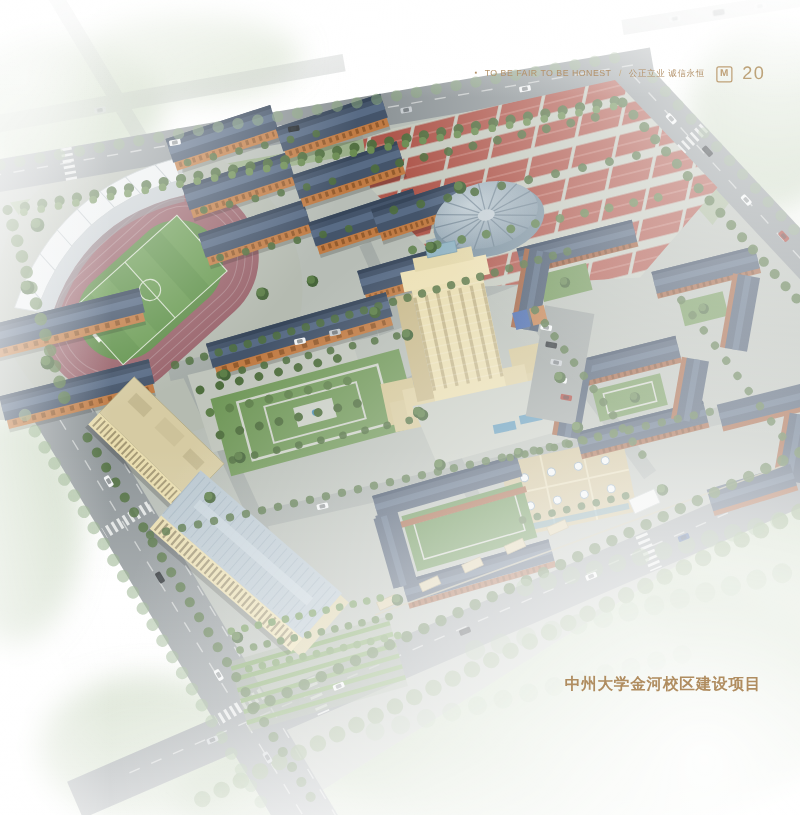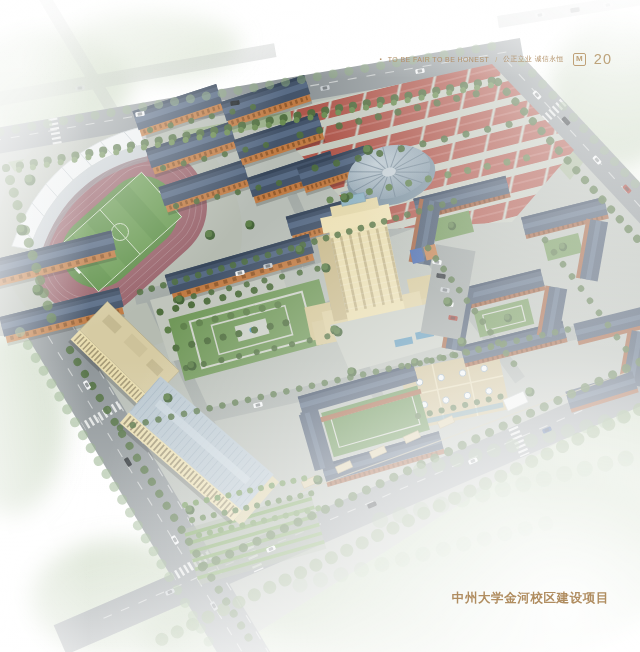--- a/index.html
+++ b/index.html
@@ -18,21 +18,21 @@
   .header{position:absolute;top:51px;right:28px;display:flex;align-items:center;gap:6px;
           color:var(--c-text_tan,#b3926a);white-space:nowrap;z-index:5;}
   .header .orn{font-size:6px;line-height:1;}
   .header .en{font-size:7px;letter-spacing:.4px;font-weight:500;}
   .header .sep{font-size:7px;color:#c9b089;}
   .header .zh{font-size:6.8px;letter-spacing:.5px;}
   .logo{display:inline-flex;align-items:center;justify-content:center;width:13px;height:13px;
         border:1.2px solid #bfa178;border-radius:2px;box-sizing:border-box;margin-left:3px;}
   .logo i{font-style:normal;font-weight:bold;font-size:8px;color:#bfa178;line-height:1;}
   .pagenum{font-size:14.5px;letter-spacing:1px;color:#bda37a;margin-left:2px;text-align:right;}
-  .caption{position:absolute;top:590px;right:31px;font-size:12.5px;font-weight:bold;
+  .caption{position:absolute;top:539px;right:31px;font-size:12.5px;font-weight:bold;
            letter-spacing:.6px;color:var(--c-text_tan_strong,#b08d60);z-index:5;}
 </style>
 </head>
 <body>
 
 <div class="stage">
 
 <svg class="scene" width="640" height="652" viewBox="0 0 640 652">
   <defs>
     <filter id="soft" x="-60%" y="-60%" width="220%" height="220%">

